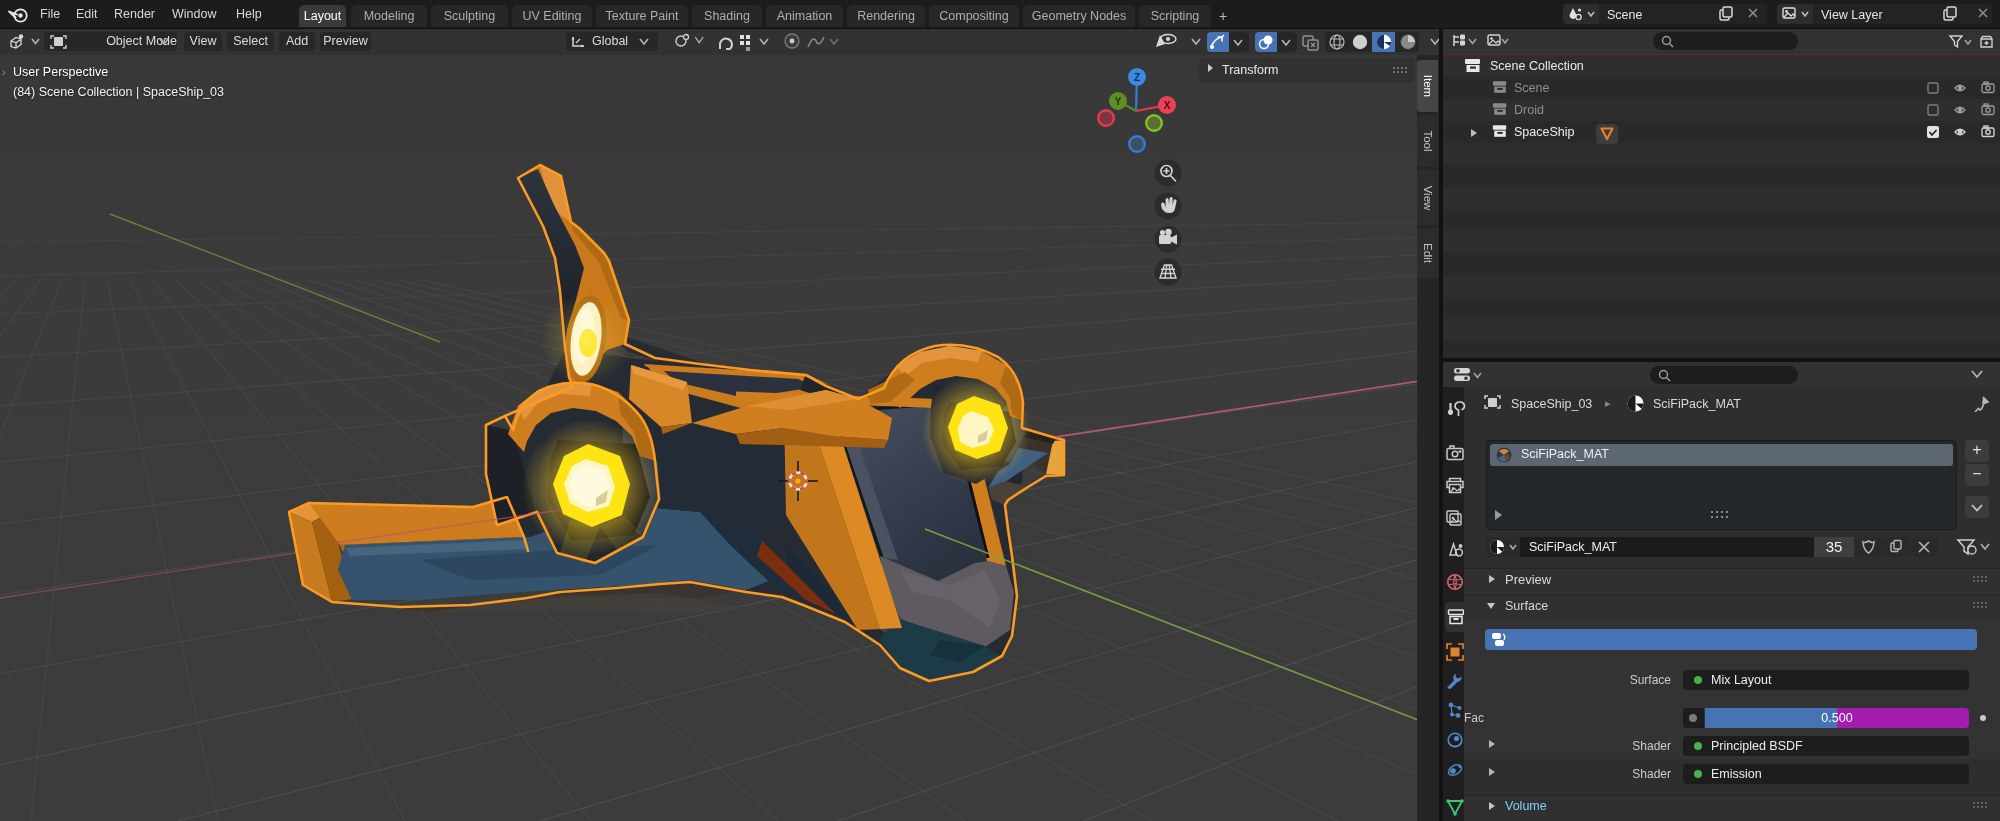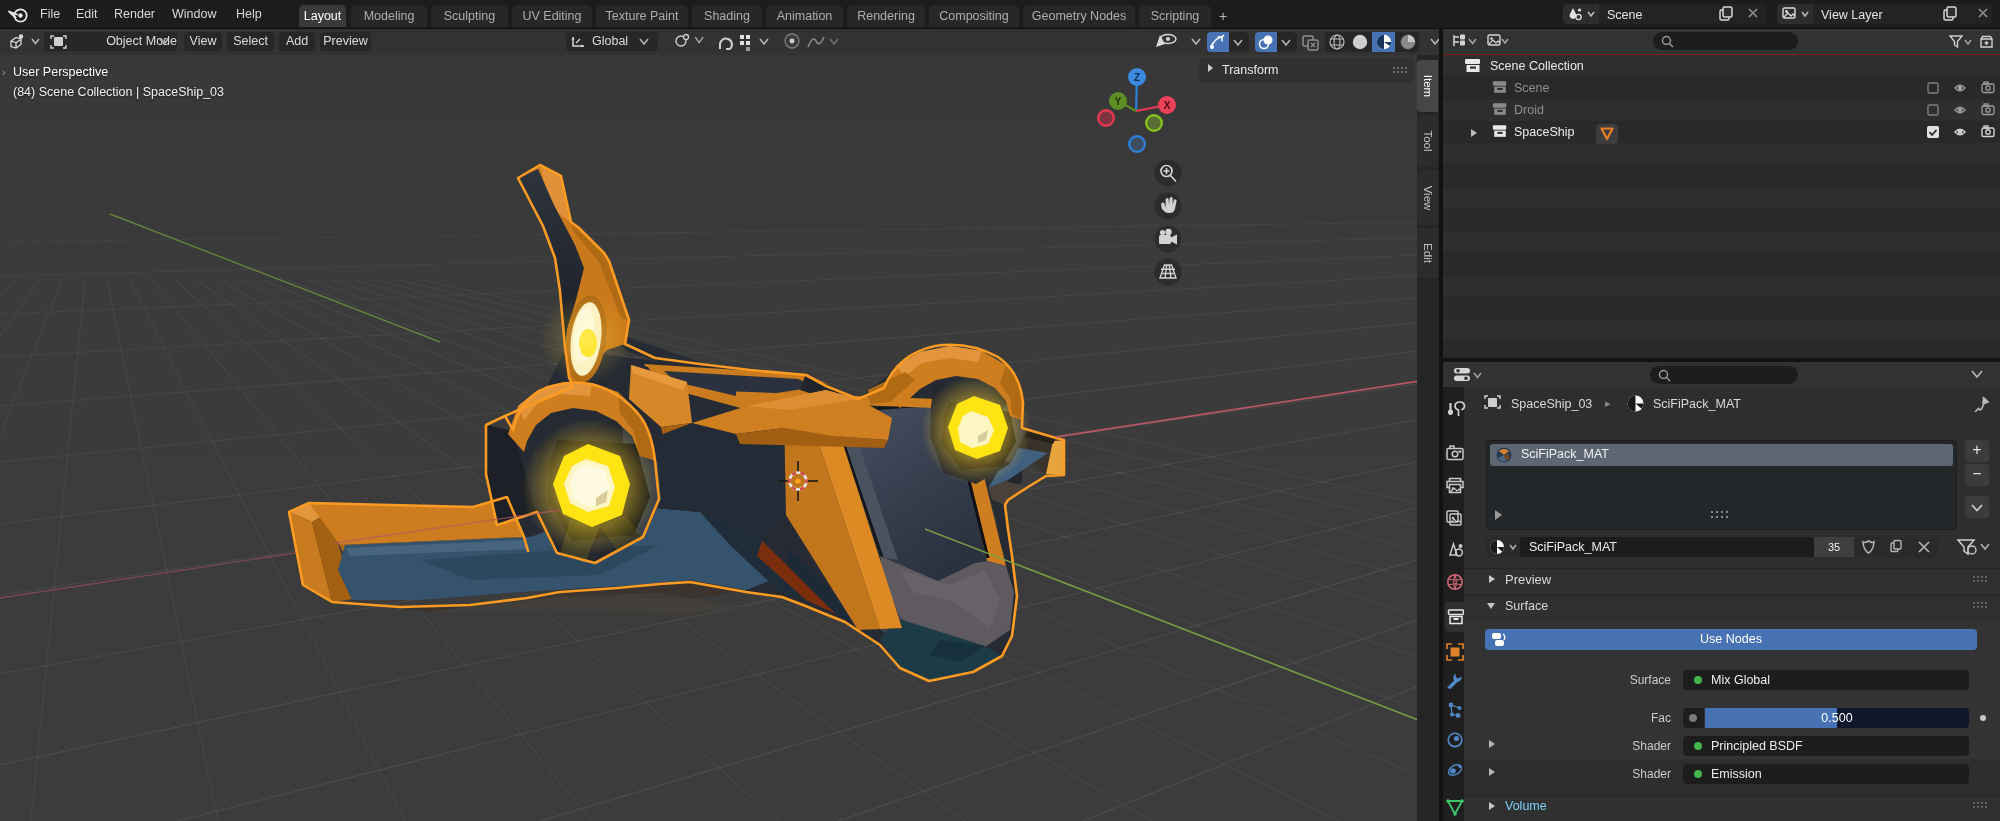--- a/index.html
+++ b/index.html
@@ -708,21 +708,21 @@
 
   <svg class="abs" style="left:43px;top:179px" width="34" height="20" viewBox="0 0 34 20">
     <rect x="0" y="0" width="34" height="20" rx="4" fill="#2a2a2a"></rect>
     <circle cx="11" cy="10" r="7" fill="#fff"></circle>
     <path d="M11 3 A7 7 0 0 0 11 17 Z" fill="#1a1a1a"></path>
     <path d="M11 10 L16.2 14.7 A7 7 0 0 0 18 10 Z" fill="#1a1a1a"></path>
     <path d="M24 8 l3 4 3 -4" fill="none" stroke="#b0b0b0" stroke-width="1.5"></path>
   </svg>
   <div class="abs" style="left:77px;top:179px;width:294px;height:20px;background:#1c1c1c;"></div>
   <div class="abs" style="left:86px;top:182px;color:#ededed;font-size:12.5px">SciFiPack_MAT</div>
-  <div class="abs" style="left:371px;top:179px;width:40px;height:20px;background:#3f3f3f;color:#f2f2f2;font-size:11px;text-align:center;line-height:20px;">35</div>
+  <div class="abs" style="left:371px;top:179px;width:40px;height:20px;background:#3f3f3f;color:#f2f2f2;font-size:15px;text-align:center;line-height:20px;">35</div>
   <svg class="abs" style="left:412px;top:179px" width="86px" height="20" viewBox="0 0 86 20">
     <rect x="0" y="0" width="27" height="20" fill="#2a2a2a"></rect>
     <rect x="28" y="0" width="27" height="20" fill="#2a2a2a"></rect>
     <rect x="56" y="0" width="27" height="20" rx="4" fill="#2a2a2a"></rect>
     <path d="M13.5 4 q4 2.5 5.5 1 q-0.5 8 -5.5 11 q-5 -3 -5.5 -11 q1.5 1.5 5.5 -1 Z" fill="none" stroke="#b5b5b5" stroke-width="1.5"></path>
     <rect x="36" y="6" width="7" height="8.5" rx="1" fill="none" stroke="#b5b5b5" stroke-width="1.4"></rect>
     <rect x="39" y="3.5" width="7" height="8.5" rx="1" fill="#2a2a2a" stroke="#b5b5b5" stroke-width="1.4"></rect>
     <path d="M64 5 l10 10 M74 5 l-10 10" stroke="#b5b5b5" stroke-width="1.7"></path>
   </svg>
   <svg class="abs" style="left:512px;top:179px" width="40" height="20" viewBox="0 0 40 20">
@@ -739,31 +739,30 @@
   <div class="abs" style="left:44px;top:245px;width:0;height:0;border-top:6px solid #c5c5c5;border-left:4.5px solid transparent;border-right:4.5px solid transparent;"></div>
   <div class="abs" style="left:62px;top:241px;color:#d8d8d8;font-size:12.5px">Surface</div>
   <div class="abs" style="left:21px;top:263px;width:536px;height:138px;background:#333333;"></div>
 
   <div class="abs" style="left:42px;top:271px;width:492px;height:21px;background:#4772b3;border-radius:4px;"></div>
   <svg class="abs" style="left:48px;top:274px" width="16" height="15" viewBox="0 0 16 15">
     <rect x="1" y="1" width="9" height="6" rx="2" fill="#fff"></rect>
     <rect x="4" y="8" width="9" height="6" rx="2" fill="#fff"></rect>
     <path d="M12 2 Q15 4 13 8" fill="none" stroke="#fff" stroke-width="1.3"></path>
   </svg>
-  <div class="abs" style="left:42px;top:274px;width:492px;text-align:center;color:#ffffff;font-size:12.5px">Use Nodes</div>
 
   <div class="prow" style="left:21px;top:315px;width:207px;text-align:right">Surface</div>
   <div class="abs" style="left:240px;top:312px;width:286px;height:20px;background:#1d1d1d;border-radius:4px;"></div>
   <div class="abs" style="left:251px;top:318px;width:8px;height:8px;border-radius:50%;background:#42b549;"></div>
-  <div class="abs" style="left:268px;top:315px;color:#ededed;font-size:12.5px">Mix Global</div>
-
-  <div class="prow" style="left:21px;top:353px;width:207px;text-align:right">Fac</div>
+  <div class="abs" style="left:268px;top:315px;color:#ededed;font-size:12.5px">Mix Layout</div>
+
+  <div class="prow" style="left:21px;top:353px;width:207px;text-align:left">Fac</div>
   <div class="abs" style="left:240px;top:350px;width:21px;height:20px;background:#1d1d1d;border-radius:4px 0 0 4px;"></div>
   <div class="abs" style="left:246px;top:356px;width:8px;height:8px;border-radius:50%;background:#7a7a7a;"></div>
-  <div class="abs" style="left:262px;top:350px;width:264px;height:20px;background:#0f172a;border-radius:0 4px 4px 0;overflow:hidden;">
+  <div class="abs" style="left:262px;top:350px;width:264px;height:20px;background:#a21caf;border-radius:0 4px 4px 0;overflow:hidden;">
     <div class="abs" style="left:0;top:0;width:132px;height:20px;background:#4772b3;"></div>
     <div class="abs" style="left:0;top:0;width:264px;text-align:center;color:#ffffff;font-size:12.5px;line-height:20px;">0.500</div>
   </div>
   <div class="abs" style="left:537px;top:357px;width:6px;height:6px;border-radius:50%;background:#c9c9c9;"></div>
 
   <div class="abs" style="left:46px;top:382px;width:0;height:0;border-left:6px solid #b5b5b5;border-top:4.5px solid transparent;border-bottom:4.5px solid transparent;"></div>
   <div class="prow" style="left:21px;top:381px;width:207px;text-align:right">Shader</div>
   <div class="abs" style="left:240px;top:378px;width:286px;height:20px;background:#1d1d1d;border-radius:4px;"></div>
   <div class="abs" style="left:251px;top:384px;width:8px;height:8px;border-radius:50%;background:#42b549;"></div>
   <div class="abs" style="left:268px;top:381px;color:#ededed;font-size:12.5px">Principled BSDF</div>

